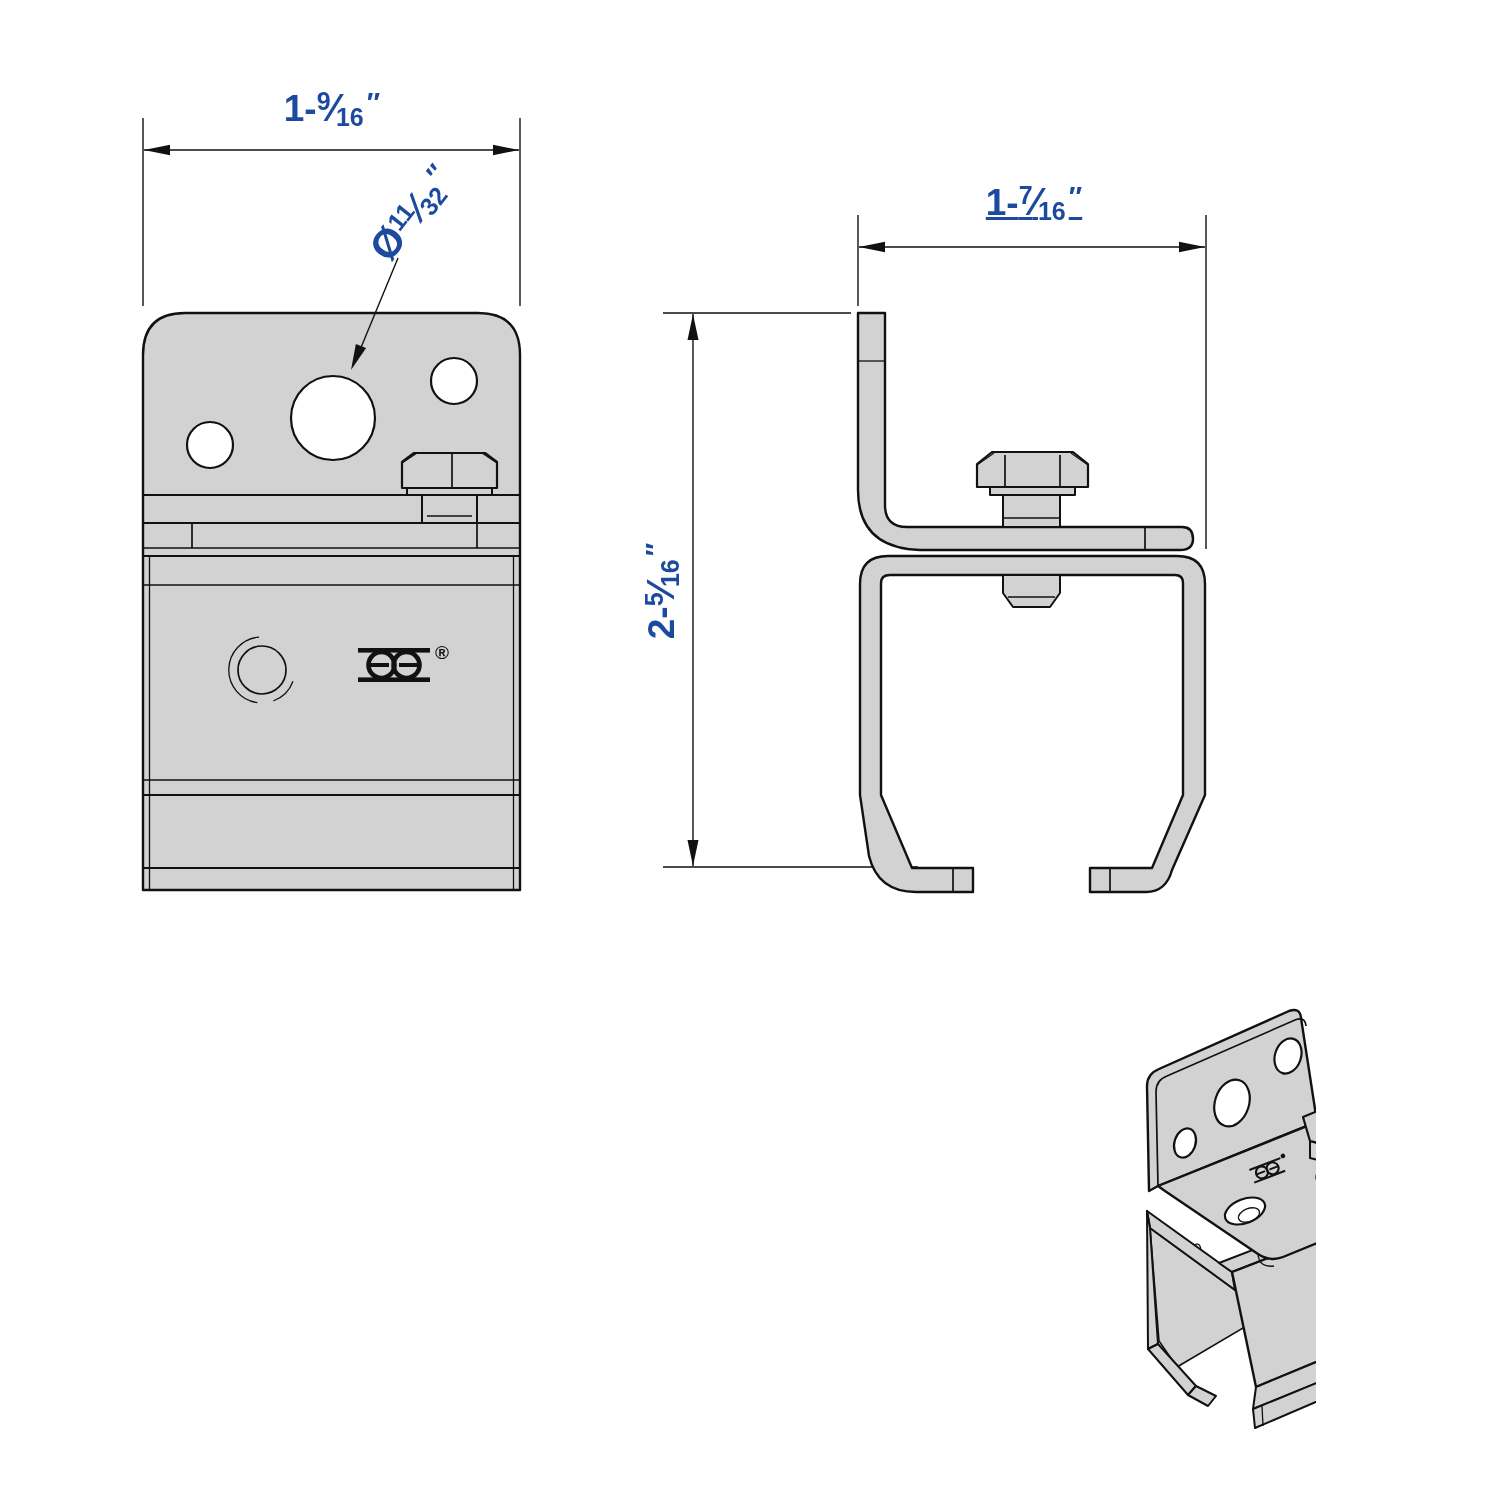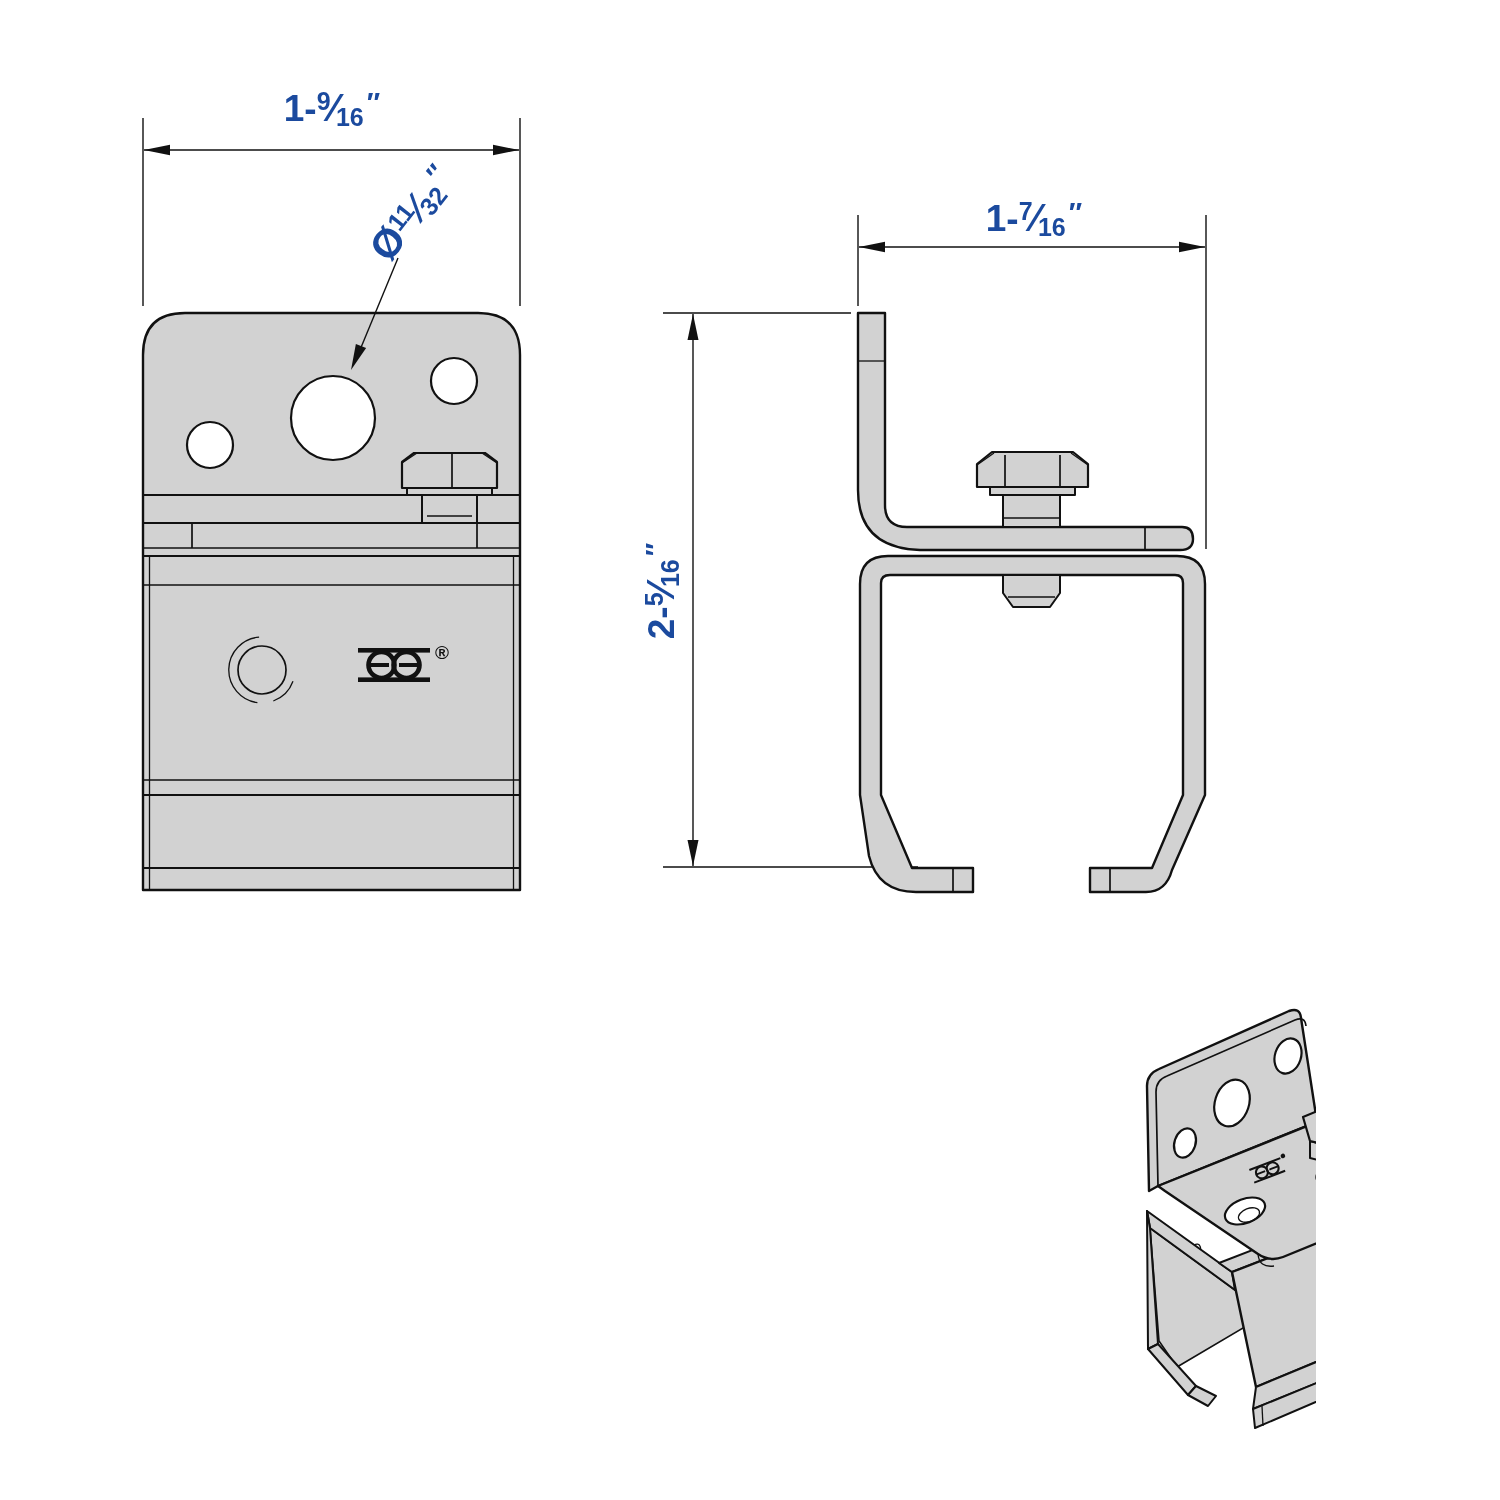--- a/index.html
+++ b/index.html
@@ -162,21 +162,21 @@
 </svg>
 
 <div class="dimlabel" style="left:332px;top:108px;">
   <span>1-</span><span class="fnum">9</span><span class="fslash">⁄</span><span class="fden">16</span><span class="funit">″</span>
 </div>
 
 <div class="dimlabel rot52" style="left:411px;top:213px;">
   <span class="dprefix">Ø</span><span class="fnum">11</span><span class="fslash">⁄</span><span class="fden">32</span><span class="funit">″</span>
 </div>
 
-<div class="dimlabel" style="left:1034px;top:218px;">
+<div class="dimlabel" style="left:1034px;top:202px;text-decoration:underline;">
   <span>1-</span><span class="fnum">7</span><span class="fslash">⁄</span><span class="fden">16</span><span class="funit">″</span>
 </div>
 
 <div class="dimlabel rot90" style="left:661px;top:591px;">
   <span>2-</span><span class="fnum">5</span><span class="fslash">⁄</span><span class="fden">16</span><span class="funit">″</span>
 </div>
 
 <div class="regmark" style="left:442px;top:653px;">®</div>
 
 </div>

